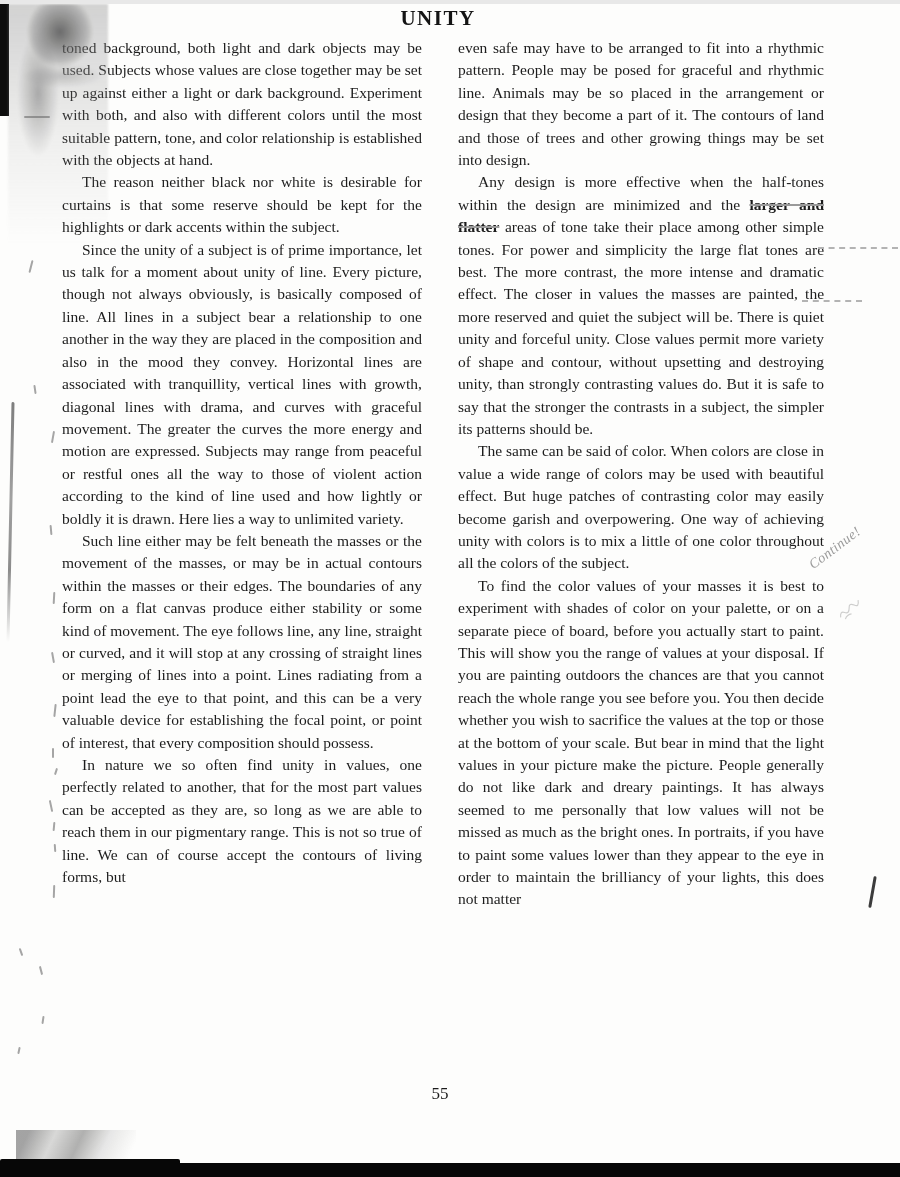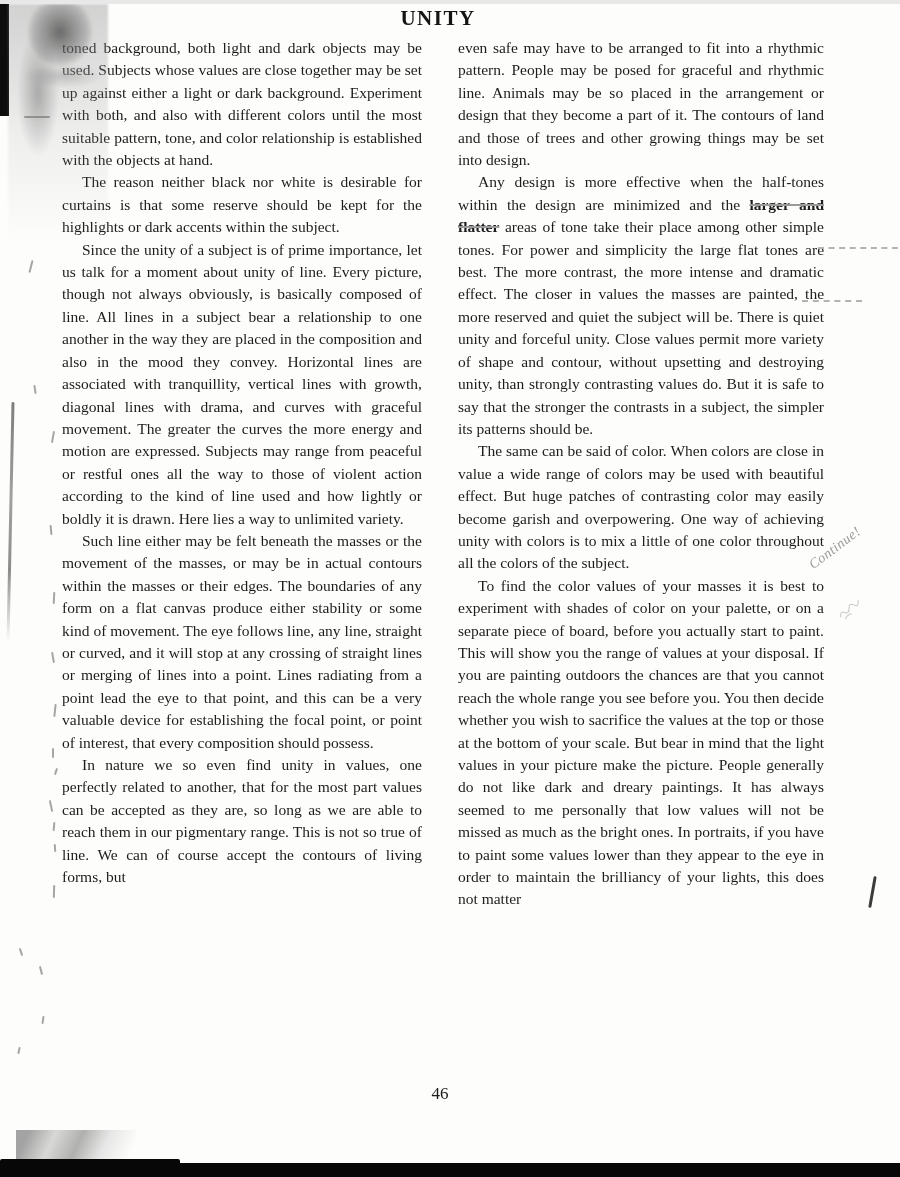--- a/index.html
+++ b/index.html
@@ -64,31 +64,31 @@
 <div class="page">
 
   <div class="title">UNITY</div>
 
   <div class="columns">
     <div class="col col-left" id="col-left">
         <p class="noindent"><span>toned background, both light and dark objects may be used. Subjects whose values are close together may be set up against either a light or dark background. Experiment with both, and also with different colors until the most suitable pattern, tone, and color relationship is established with the objects at hand.</span></p>
         <p><span>The reason neither black nor white is desirable for curtains is that some reserve should be kept for the highlights or dark accents within the subject.</span></p>
         <p><span>Since the unity of a subject is of prime importance, let us talk for a moment about unity of line. Every picture, though not always obviously, is basically composed of line. All lines in a subject bear a relationship to one another in the way they are placed in the composition and also in the mood they convey. </span><span class="u">Horizontal lines are</span><span> associated with tranquillity, vertical lines with growth, diagonal lines with drama, and curves with graceful movement. The greater the curves the more energy and motion are expressed. Subjects may range from peaceful or restful ones all the way to those of violent action according to the kind of line used and how lightly or boldly it is drawn. Here lies a way to unlimited variety.</span></p>
         <p><span>Such line either may be felt beneath the masses or the movement of the masses, or may be in actual contours within the masses or their edges. The boundaries of any form on a flat canvas produce either stability or some kind of movement. The eye follows line, any line, straight or curved, and it will stop at any crossing of straight lines or merging of lines into a point. Lines radiating from a point lead the eye to that point, and this can be a very valuable device for establishing the focal point, or point of interest, that every composition should possess.</span></p>
-        <p><span>In nature we so even find unity in values, one perfectly related to another, that for the most part values can be accepted as they are, so long as we are able to reach them in our pigmentary range. This is not so true of line. We can of course accept the contours of living forms, but</span></p>
+        <p><span>In nature we so often find unity in values, one perfectly related to another, that for the most part values can be accepted as they are, so long as we are able to reach them in our pigmentary range. This is not so true of line. We can of course accept the contours of living forms, but</span></p>
       </div>
     <div class="col col-right" id="col-right">
         <p class="noindent"><span>even safe may have to be arranged to fit into a rhythmic pattern. People may be posed for graceful and rhythmic line. Animals may be so placed in the arrangement or design that they become a part of it. The contours of land and those of trees and other growing things may be set into design.</span></p>
         <p><span>Any </span><span class="u">design is more</span><span> effective when the </span><span class="u">half-tones within the design</span><span> are minimized and the </span><span class="strike">larger and flatter</span><span> areas of tone take their place </span><span class="u">among other</span><span> simple tones. For </span><span class="u">power and simplicity the large flat tones</span><span> are best. </span><span class="u">The more</span><span> contrast, the more intense and dramatic effect. The </span><span class="u">closer</span><span> in values the masses are painted, the more reserved and quiet the subject will be. There is quiet unity and forceful unity. Close values permit more variety of shape and contour, without upsetting and destroying unity, than strongly contrasting values do. But it is safe to say that the stronger the contrasts in a subject, the simpler its patterns should be.</span></p>
         <p><span>The same can be said of color. When colors are close in value a wide range of colors may be used with beautiful effect. But huge patches of contrasting color may easily become garish and overpowering. One way of achieving unity with colors is to mix a little of one color throughout all the colors of the subject.</span></p>
         <p><span>To find the color values of your masses it is best to experiment with shades of color on your palette, or on a separate piece of board, before you actually start to paint. This will show you the range of values at your disposal. If you are painting outdoors the chances are that you cannot reach the whole range you see before you. You then decide whether you wish to sacrifice the values at the top or those at the bottom of your scale. But bear in mind that the light values in your picture make the picture. People generally do not like dark and dreary paintings. It has always seemed to me personally that low values will not be missed as much as the bright ones. In portraits, if you have to paint some values lower than they appear to the eye in order to maintain the brilliancy of your lights, this does not matter</span></p>
       </div>
   </div>
 
-  <div class="pagenum">46</div>
+  <div class="pagenum">55</div>
 
   <div class="hand-note">Continue!</div>
   <svg class="hand-squiggle" width="34" height="14" viewBox="0 0 34 14">
     <path d="M1 9 q3 -6 6 -2 q3 4 6 -1 q3 -5 6 0 q3 5 6 -2 M4 13 q4 -3 8 -1" stroke="#a8a8a8" stroke-width="1.2" fill="none"></path>
   </svg>
 
   <div class="margin-dash" style="left:818px;top:243px;width:80px;"></div>
   <div class="margin-dash" style="left:802px;top:296px;width:60px;"></div>
   <div class="slash-mark"></div>
 

